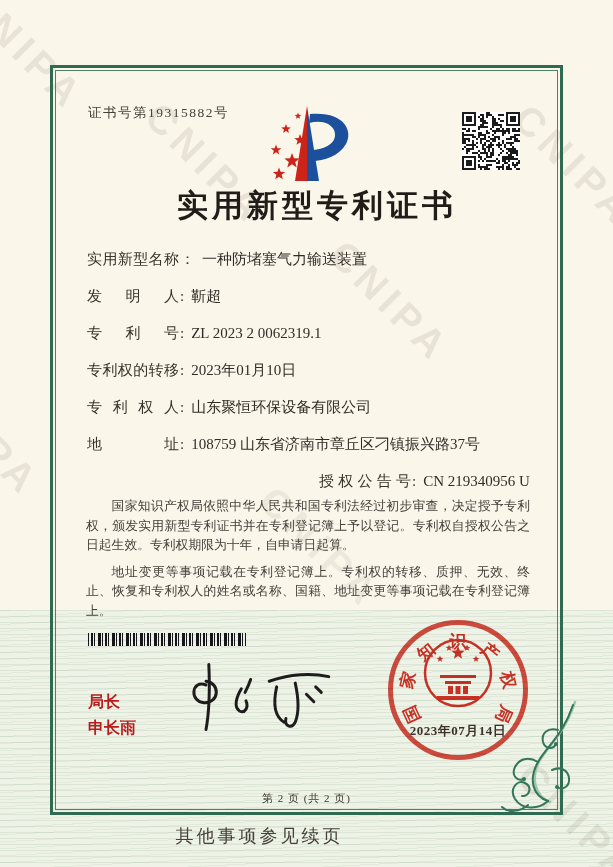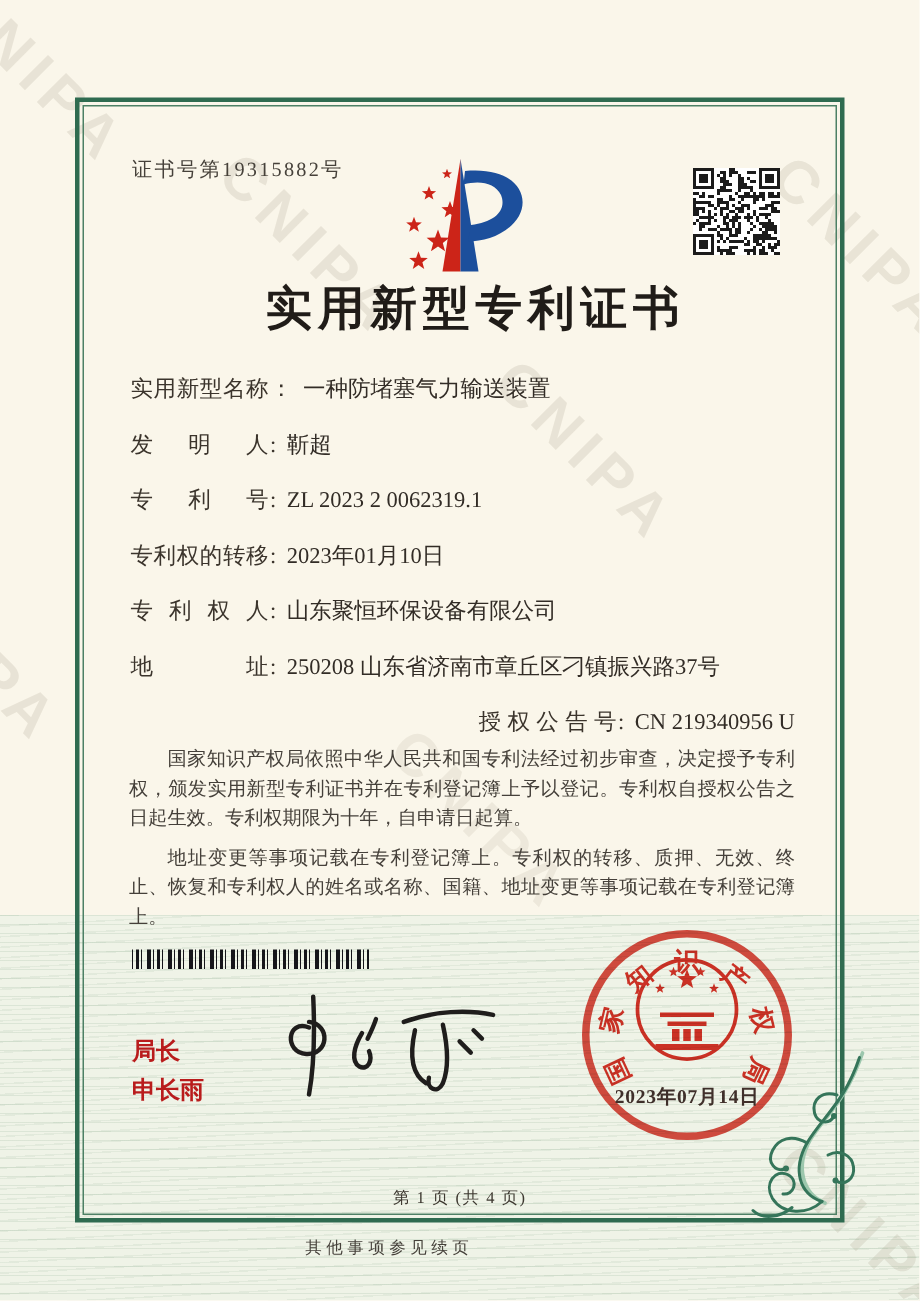--- a/index.html
+++ b/index.html
@@ -52,21 +52,21 @@
   .seal{position:absolute;left:388px;top:620px;width:140px;height:140px;box-sizing:border-box;
     border:5px solid rgba(213,40,28,.88);border-radius:50%;z-index:5;mix-blend-mode:multiply;opacity:.95;}
   .seal-char{position:absolute;font:700 17px "Liberation Serif",serif;color:#d7281c;}
   .emblem{position:absolute;left:29px;top:12px;width:72px;height:72px;}
   .seal-date{position:absolute;left:0;top:97px;width:100%;text-align:center;
     font-size:13px;letter-spacing:.5px;color:#3a2723;font-weight:600;z-index:6;}
   
   .page-num{position:absolute;left:50px;top:791px;width:513px;text-align:center;z-index:4;
     font-size:11px;color:#3d3830;letter-spacing:1px;}
   .note{position:absolute;left:0;top:824px;width:519px;text-align:center;z-index:4;
-    font-size:11px;letter-spacing:3px;color:#45403a;}
+    font-size:18px;letter-spacing:3px;color:#45403a;}
   .flourish{position:absolute;left:468px;top:700px;width:110px;height:115px;z-index:3;}
 </style>
 </head>
 <body>
 
 <div class="page">
 
   <div class="waveband"></div>
 
   <span class="wm wm1">CNIPA</span>
@@ -437,21 +437,21 @@
     <div class="f-row" style="top:74px">
       <span class="f-label">专利号</span><span class="f-colon">:</span><span class="f-value">ZL 2023 2 0062319.1</span>
     </div>
     <div class="f-row" style="top:111px">
       <span class="f-label">专利权的转移</span><span class="f-colon">:</span><span class="f-value">2023年01月10日</span>
     </div>
     <div class="f-row" style="top:148px">
       <span class="f-label">专利权人</span><span class="f-colon">:</span><span class="f-value">山东聚恒环保设备有限公司</span>
     </div>
     <div class="f-row" style="top:185px">
-      <span class="f-label">地址</span><span class="f-colon">:</span><span class="f-value">250208 山东省济南市章丘区刁镇振兴路37号</span>
+      <span class="f-label">地址</span><span class="f-colon">:</span><span class="f-value">108759 山东省济南市章丘区刁镇振兴路37号</span>
     </div>
     <div class="f-row" style="top:222px">
       <span class="grant-right">
         <span class="f-label">授权公告号</span><span class="f-colon">:</span><span class="f-value">CN 219340956 U</span>
       </span>
     </div>
   </div>
 
   <div class="legal">
     <p>国家知识产权局依照中华人民共和国专利法经过初步审查，决定授予专利权，颁发实用新型专利证书并在专利登记簿上予以登记。专利权自授权公告之日起生效。专利权期限为十年，自申请日起算。</p>
@@ -526,17 +526,17 @@
         <path d="M60,105 C52,112 40,113 34,107"></path>
       </g>
       <g fill="#35755a">
         <circle cx="88" cy="44" r="2"></circle>
           <circle cx="56" cy="79" r="2"></circle>
           <circle cx="89" cy="87" r="2"></circle>
       </g>
     </svg>
   </div>
 
-  <div class="page-num">第 1 页 (共 4 页)</div>
+  <div class="page-num">第 2 页 (共 2 页)</div>
 
   <div class="note">其他事项参见续页</div>
 
 </div>
 
 </body></html>

